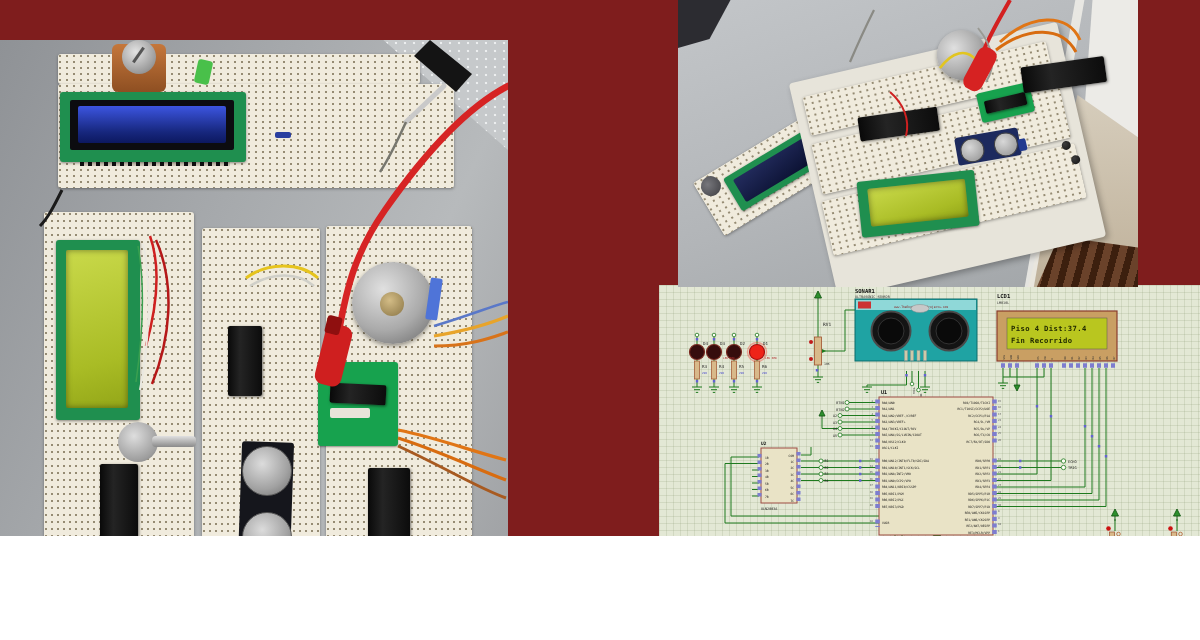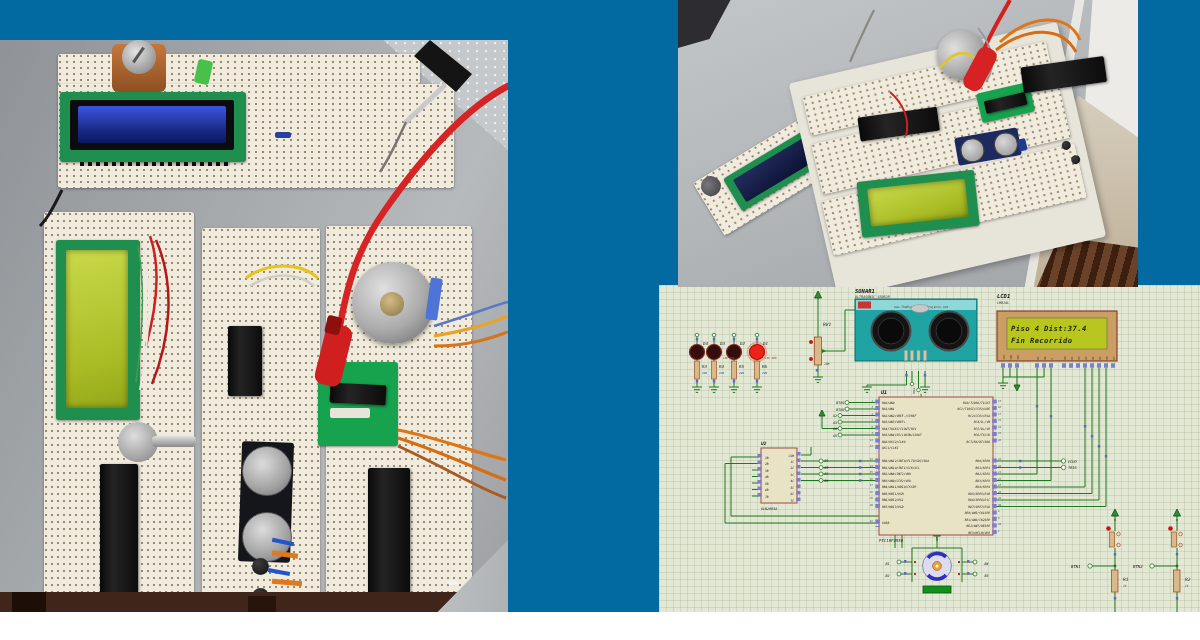--- a/index.html
+++ b/index.html
@@ -1,17 +1,17 @@
 <!DOCTYPE html>
 <html><head>
 <meta charset="utf-8">
 <style>
   html,body{margin:0;padding:0;background:#fff;}
-  .canvas{position:relative;width:1200px;height:612px;background:#0369a1;overflow:hidden;
-          font-family:"Liberation Sans",sans-serif;font-style:italic;}
+  .canvas{position:relative;width:1200px;height:536px;background:#7f1d1d;overflow:hidden;
+          font-family:"Liberation Sans",sans-serif;}
   .abs{position:absolute;}
   
   .photoL{left:0;top:40px;width:508px;height:590px;overflow:hidden;
     background:linear-gradient(115deg,#8f9296 0%,#a6a9ac 38%,#b7babc 68%,#9c9ea1 100%);}
   .photoR{left:678px;top:0;width:460px;height:287px;overflow:hidden;
     background:linear-gradient(160deg,#c3c6c9 0%,#b2b5b8 55%,#a0a4a7 100%);}
   .bb{position:absolute;background-color:#f0ebdd;
       background-image:radial-gradient(circle at 2px 2px,#958b73 0.9px,transparent 1.3px);
       background-size:7px 6px;border-radius:3px;box-shadow:0 1px 3px rgba(0,0,0,.35);}
   .bbv{background-size:6px 7px;}

